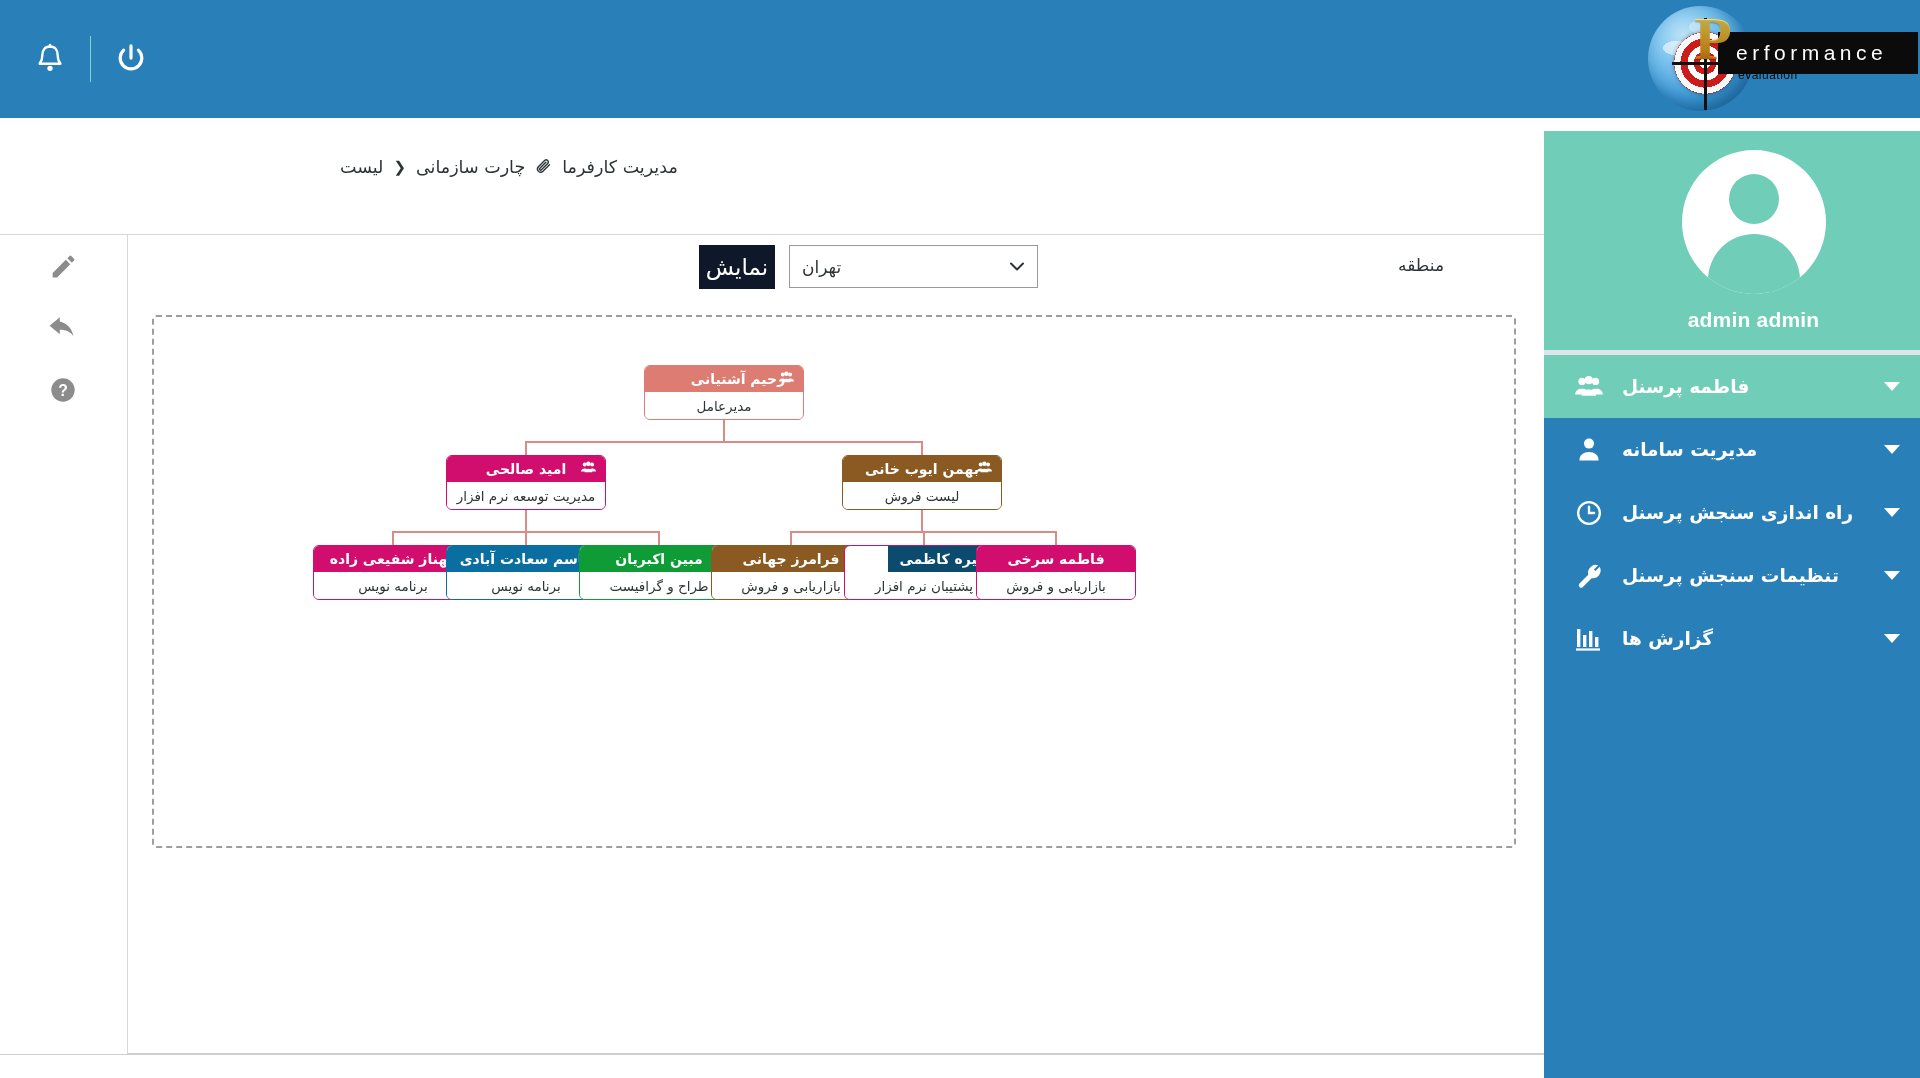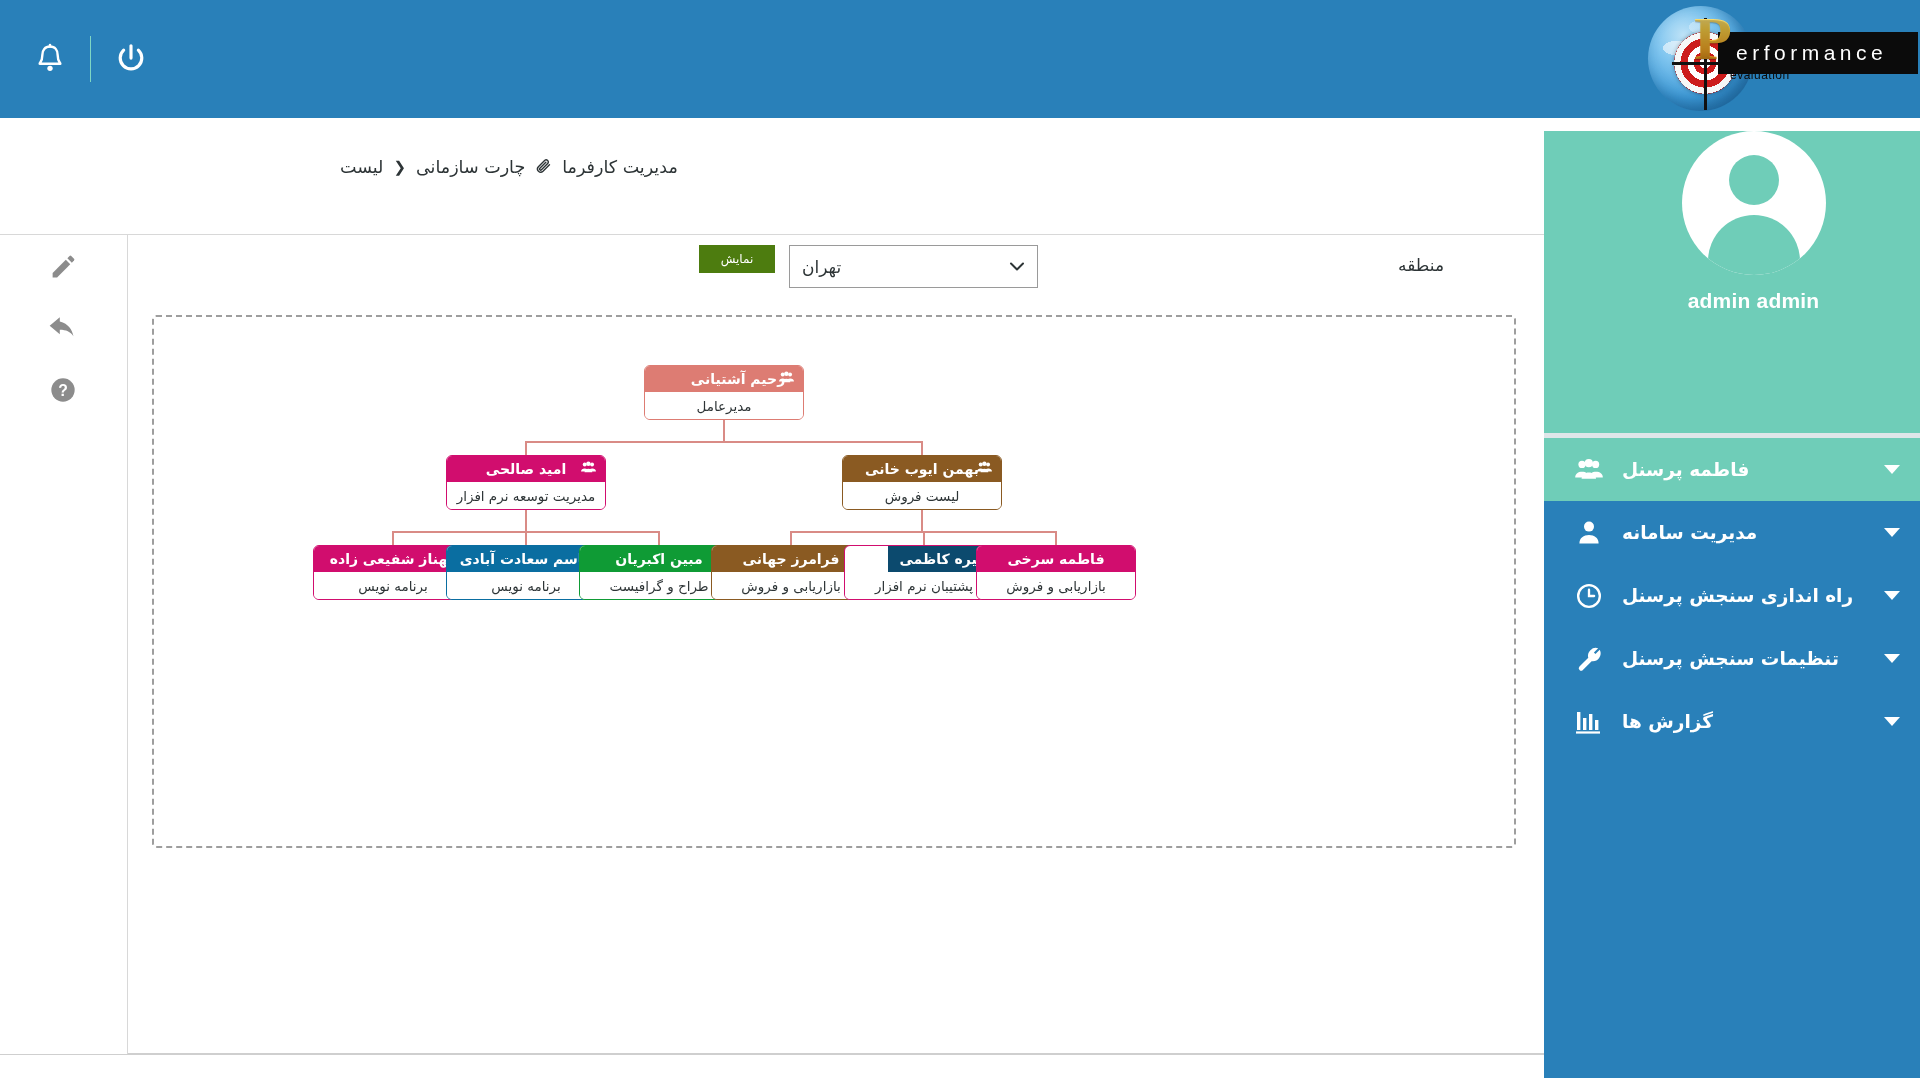--- a/index.html
+++ b/index.html
@@ -63,32 +63,32 @@
     font-family: "Liberation Sans", sans-serif; direction: ltr; text-align:left;
   }
   .logo-P {
     position:absolute; left: 54px; top: 5px; font-size: 62px; line-height: 62px; font-weight: 700;
     font-family:"Liberation Serif", serif; direction:ltr;
     background: linear-gradient(180deg, #fff4a8 0%, #ffd447 35%, #f5a623 70%, #b8700d 100%);
     -webkit-background-clip: text; background-clip: text; color: transparent;
     text-shadow: 0 1px 1px rgba(0,0,0,.25);
   }
   .logo-eval {
-    position:absolute; left: 90px; top: 66px; color:#0b0b0b; font-size: 12px;
+    position:absolute; left: 98px; top: 66px; color:#0b0b0b; font-size: 12px;
     letter-spacing:.5px; direction:ltr; font-family:"Liberation Sans", sans-serif;
   }
 
   
   .sidebar {
     position: absolute; top: 131px; right: 0; width: 376px; bottom: 0;
     background: #2980b9;
   }
   .profile-card {
-    width: 376px; height: 302px; background: #6fcdb8;
-    display:flex; flex-direction:column; align-items:center; padding-left:43px;
+    width: 376px; height: 219px; background: #6fcdb8;
+    display:flex; flex-direction:column; align-items:center; justify-content:center;padding-left:43px;
   }
   .avatar {
     width: 144px; height: 144px; border-radius: 50%; background: #ffffff;
     position: relative; overflow: hidden; margin-bottom: 14px;
   }
   .avatar-head {
     position:absolute; left: 50%; top: 24px; transform: translateX(-50%);
     width: 50px; height: 50px; border-radius: 50%; background: #6fcdb8;
   }
   .avatar-body {
@@ -152,23 +152,23 @@
     position:absolute; right: 100px; top: 20px; font-size: 17px; color:#2d3436; font-weight:400;
   }
   .filter-select {
     position:absolute; right: 506px; top: 10px; width: 249px; height: 43px;
     border: 1px solid #9a9a9a; background:#fff; display:flex; align-items:center;
     justify-content: space-between; padding: 0 12px 0 12px; cursor:pointer;
   }
   .filter-select .val { font-size: 17px; color:#2d3436; }
   .chev { color:#2d3436; font-size: 14px; line-height:1; }
   .btn-show {
-    position:absolute; right: 769px; top: 10px; width: 76px; height: 28px;
-    background:#4d7c0f; color:#ffffff; border:none; cursor:pointer;
-    font-size: 12px; font-family: inherit; display:flex; align-items:center; justify-content:center;
+    position:absolute; right: 769px; top: 10px; width: 76px; height: 44px;
+    background:#0f172a; color:#ffffff; border:none; cursor:pointer;
+    font-size: 23px; font-family: inherit; display:flex; align-items:center; justify-content:center;
   }
 
   
   .chart-canvas {
     position:absolute; top: 80px; left: 24px; right: 28px; height: 533px;
     border: 2px dashed #9e9e9e; border-radius: 4px; background:#fff;
   }
   .node {
     position: absolute; width: 160px; border-radius: 6px; overflow: hidden;
     border: 1px solid transparent; background:#fff; z-index: 3;

